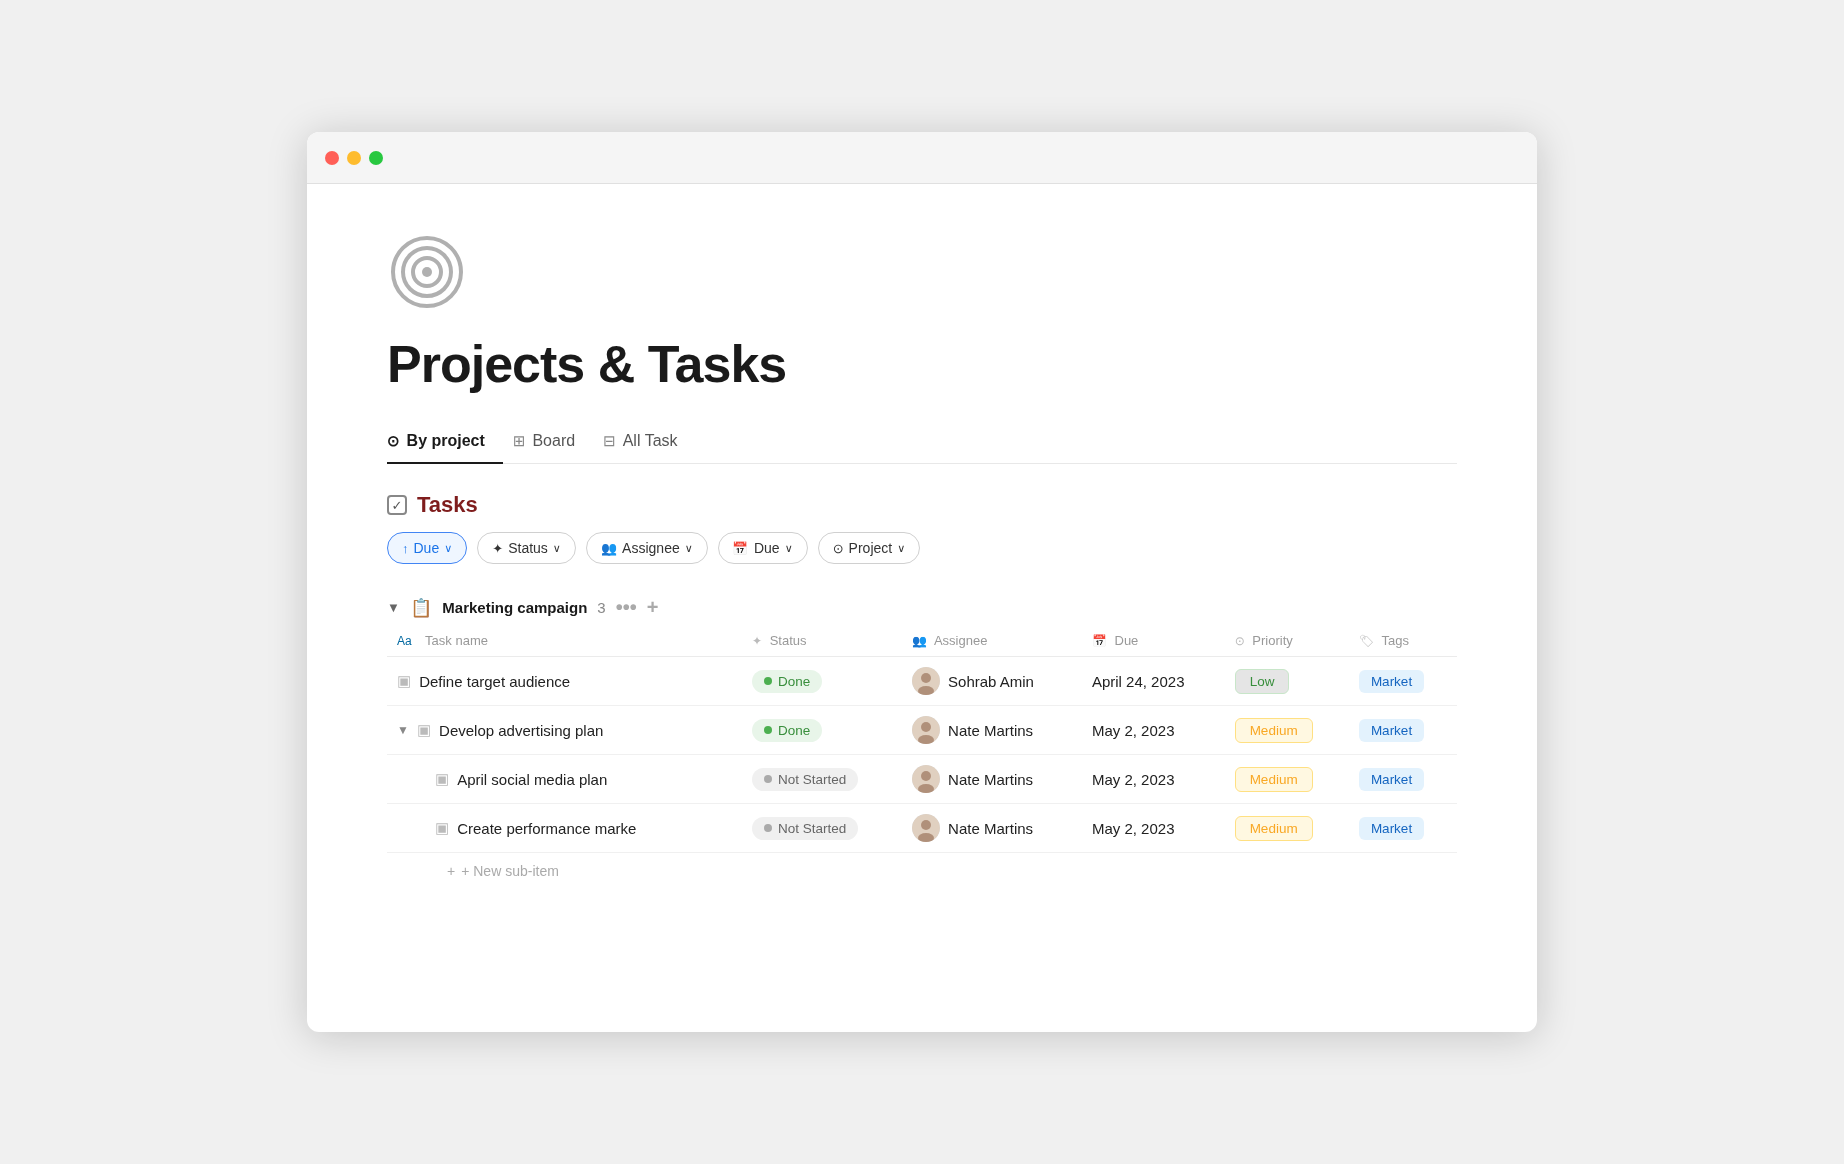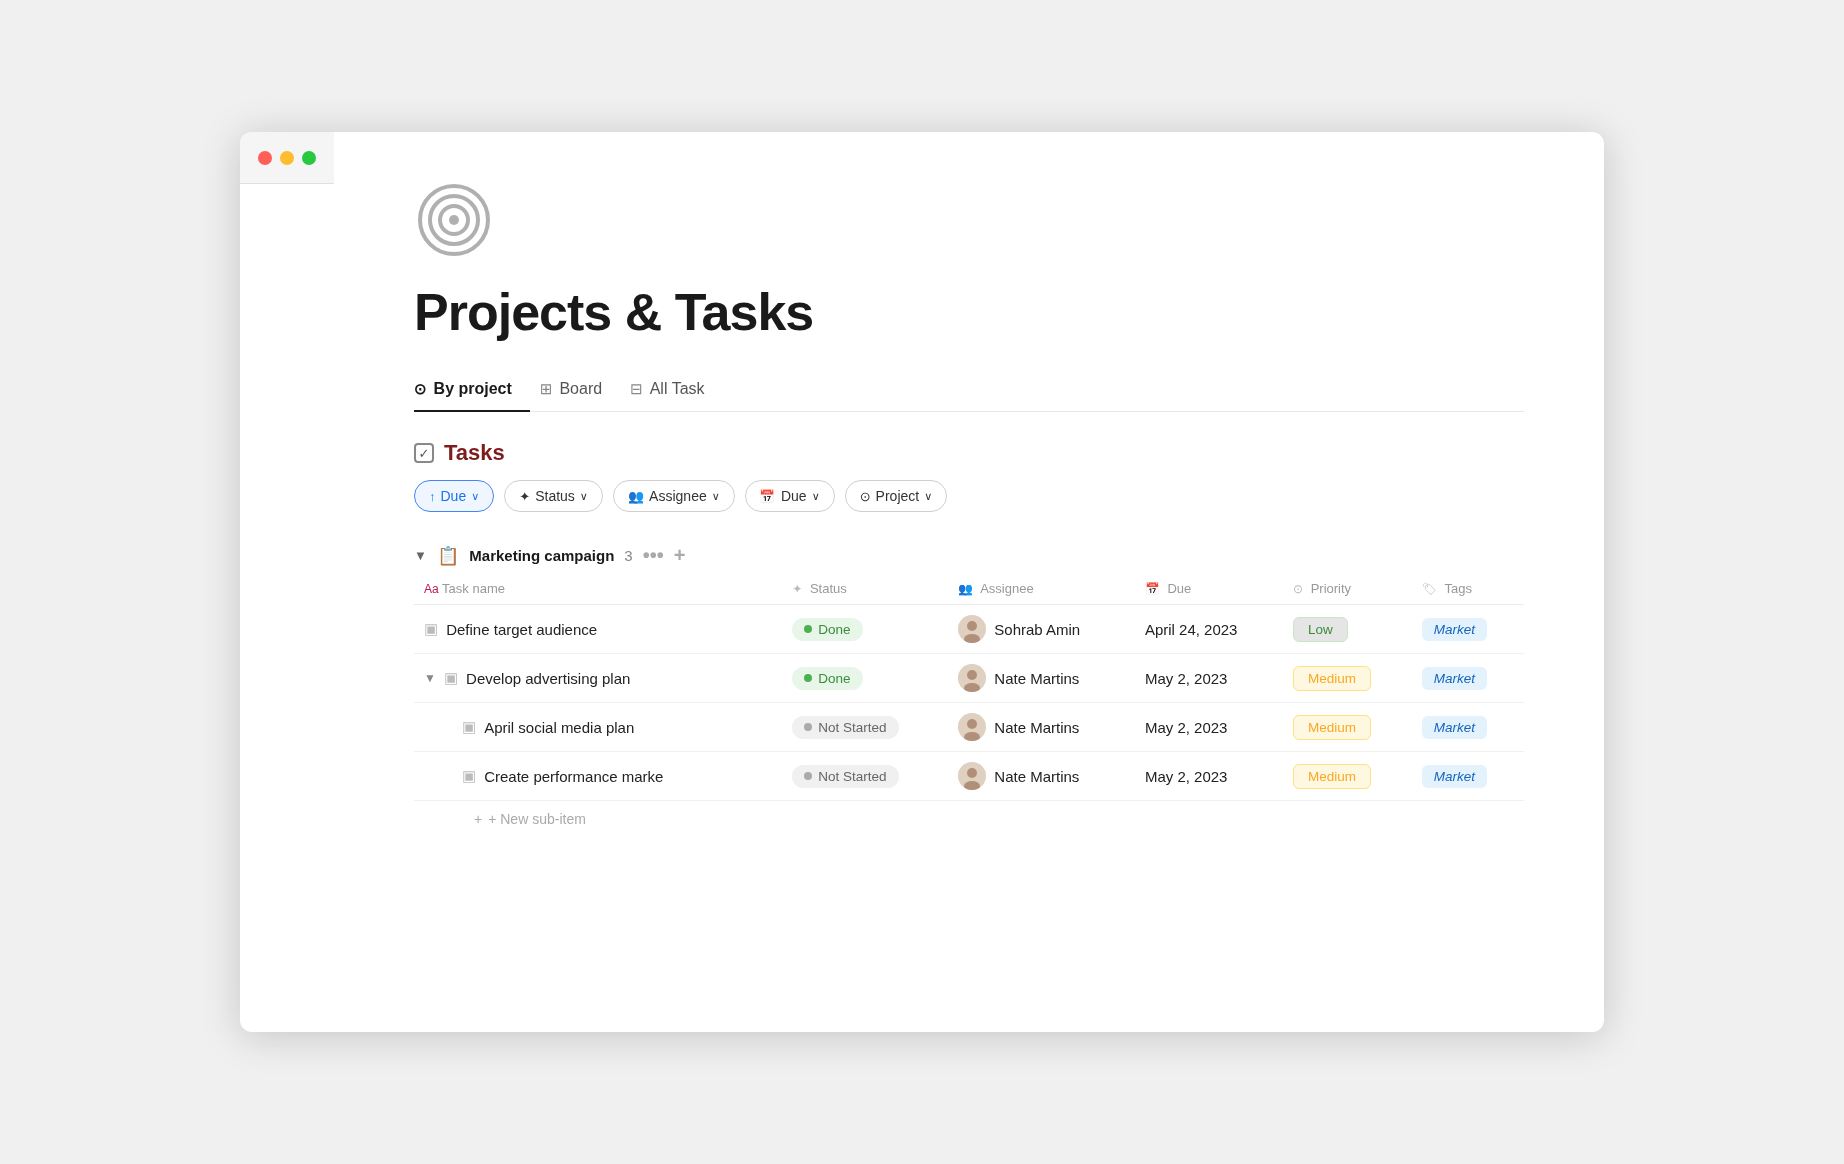--- a/index.html
+++ b/index.html
@@ -5,28 +5,28 @@
     * { box-sizing: border-box; margin: 0; padding: 0; }
     body {
       font-family: -apple-system, BlinkMacSystemFont, 'Segoe UI', sans-serif;
       background: #f0f0f0;
       display: flex;
       justify-content: center;
       align-items: center;
       min-height: 100vh;
     }
     .window {
-      width: 1364px;
+      width: 1230px;
       min-height: 900px;
       background: #ffffff;
       border-radius: 12px;
       box-shadow: 0 4px 40px rgba(0,0,0,0.18);
       overflow: hidden;
       display: flex;
-      flex-direction: row;
+      flex-direction: column;
     }
     .titlebar {
       height: 52px;
       background: #f5f5f5;
       display: flex;
       align-items: center;
       padding: 0 18px;
       gap: 8px;
       border-bottom: 1px solid #e0e0e0;
       flex-shrink: 0;
@@ -215,21 +215,20 @@
 
     .tag-badge {
       display: inline-block;
       padding: 4px 12px;
       border-radius: 6px;
       font-size: 13.5px;
       font-weight: 500;
       background: #e3f2fd;
       color: #1565c0;
       white-space: nowrap;
-      font-style: italic;
     }
 
     .sub-toggle { color: #888; font-size: 12px; cursor: pointer; }
 
     .new-subitem {
       color: #aaa;
       font-size: 14px;
       padding: 10px 10px 10px 60px;
       cursor: pointer;
       display: flex; align-items: center; gap: 6px;
@@ -331,21 +330,21 @@
       <div class="group-actions">
         <span style="font-size:20px; color:#aaa;">•••</span>
         <span style="font-size:20px; color:#aaa;">+</span>
       </div>
     </div>
 
     <table class="task-table">
       <thead>
         <tr>
           <th>
-            <span style="color:#be185d;margin-right:0;font-size:12px;">Aa</span>
+            <span style="color:#0369a1;margin-right:10px;font-size:12px;">Aa</span>
             <span>Task name</span>
           </th>
           <th>
             <span style="color:#bbb;margin-right:4px;font-size:12px;">✦</span>
             <span>Status</span>
           </th>
           <th>
             <span style="color:#bbb;margin-right:4px;font-size:12px;">👥</span>
             <span>Assignee</span>
           </th>

